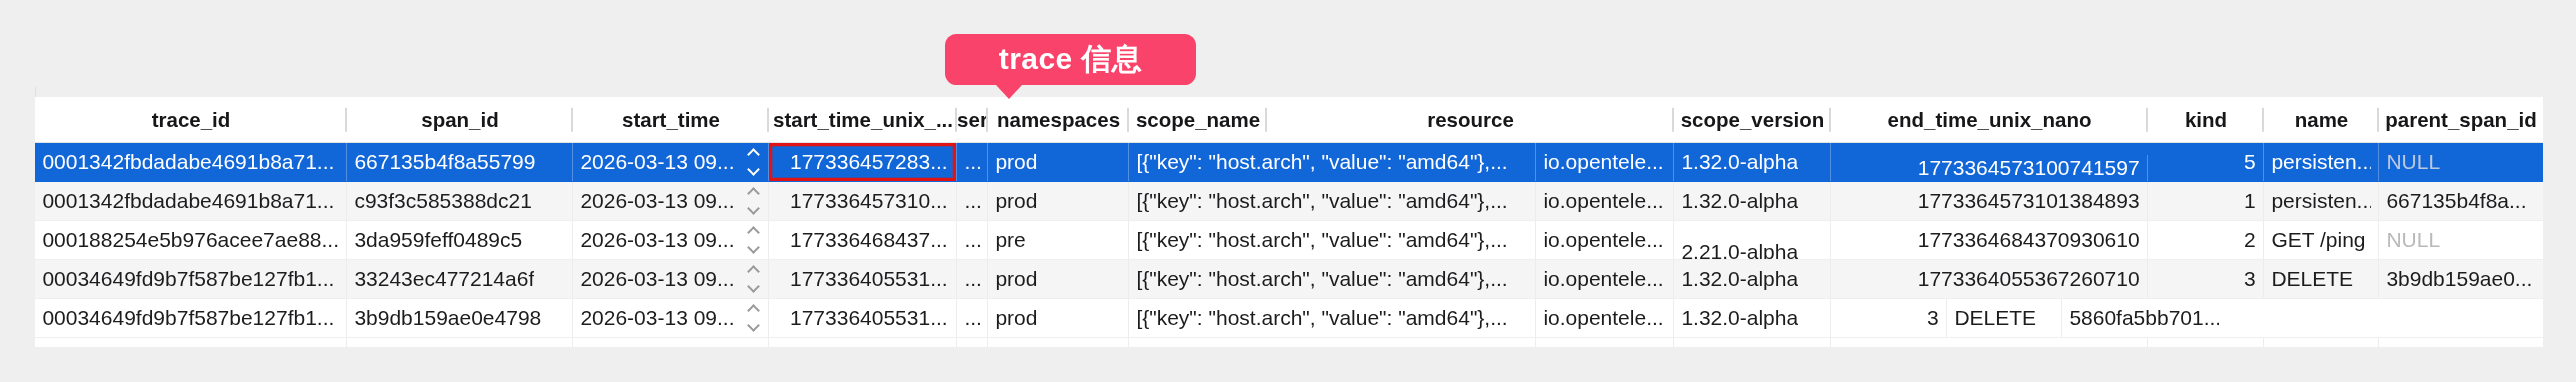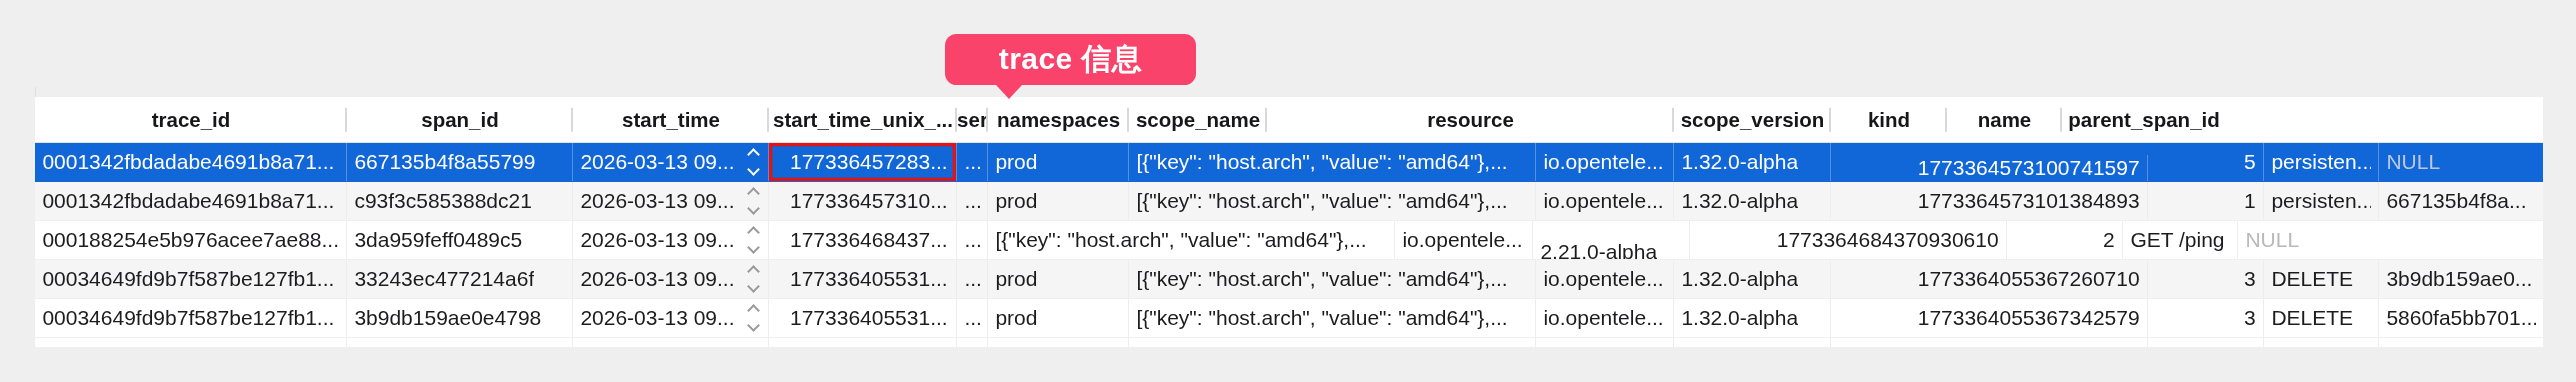--- a/index.html
+++ b/index.html
@@ -85,20 +85,21 @@
         <div class="header-row">
           <div class="hcell sep" style="width: 312px; flex: 0 0 312px;">trace_id</div>
           <div class="hcell sep" style="width: 226px; flex: 0 0 226px;">span_id</div>
           <div class="hcell sep" style="width: 196px; flex: 0 0 196px;">start_time</div>
           <div class="hcell sep" style="width: 188px; flex: 0 0 188px;">start_time_unix_...</div>
           <div class="hcell sep" style="width: 31px; flex: 0 0 31px;">ser</div>
           <div class="hcell sep" style="width: 141px; flex: 0 0 141px;">namespaces</div>
           <div class="hcell sep" style="width: 138px; flex: 0 0 138px;">scope_name</div>
           <div class="hcell sep" style="width: 407px; flex: 0 0 407px;">resource</div>
           <div class="hcell sep" style="width: 157px; flex: 0 0 157px;">scope_version</div>
+          <div class="hcell sep" style="width: 317px; flex: 0 0 317px;">end_time_unix_nano</div>
           <div class="hcell sep" style="width: 116px; flex: 0 0 116px;">kind</div>
           <div class="hcell sep" style="width: 115px; flex: 0 0 115px;">name</div>
           <div class="hcell" style="width: 164px; flex: 0 0 164px;">parent_span_id</div>
         </div>
         <div class="row selected">
           <div class="cell" data-col="trace_id" style="width: 312px; flex: 0 0 312px;">
             <span style="overflow: hidden; white-space: nowrap;">0001342fbdadabe4691b8a71...</span>
           </div>
           <div class="cell" data-col="span_id" style="width: 226px; flex: 0 0 226px;">
             <span style="overflow: hidden; white-space: nowrap;">667135b4f8a55799</span>
@@ -199,20 +200,23 @@
               <i class="chev up"></i>
               <i class="chev down"></i>
             </span>
           </div>
           <div class="cell" data-col="start_time_unix_nano" style="width: 188px; flex: 0 0 188px;">
             <span style="overflow: hidden; white-space: nowrap;">177336468437...</span>
           </div>
           <div class="cell" data-col="se" style="width: 31px; flex: 0 0 31px;">
             <span style="overflow: hidden; white-space: nowrap;">...</span>
           </div>
+          <div class="cell" data-col="namespaces" style="width: 141px; flex: 0 0 141px;">
+            <span style="overflow: hidden; white-space: nowrap;">pre</span>
+          </div>
           <div class="cell" data-col="resource" style="width: 407px; flex: 0 0 407px;">
             <span style="overflow: hidden; white-space: nowrap;">[{"key": "host.arch", "value": "amd64"},...</span>
           </div>
           <div class="cell" data-col="scope_name" style="width: 138px; flex: 0 0 138px;">
             <span style="overflow: hidden; white-space: nowrap;">io.opentele...</span>
           </div>
           <div class="cell" data-col="scope_version" style="width: 157px; flex: 0 0 157px;">
             <span style="overflow: hidden; white-space: nowrap; margin-top: 23px;">2.21.0-alpha</span>
           </div>
           <div class="cell right" data-col="end_time_unix_nano" style="width: 317px; flex: 0 0 317px;">
@@ -297,23 +301,20 @@
             <span style="overflow: hidden; white-space: nowrap;">prod</span>
           </div>
           <div class="cell" data-col="resource" style="width: 407px; flex: 0 0 407px;">
             <span style="overflow: hidden; white-space: nowrap;">[{"key": "host.arch", "value": "amd64"},...</span>
           </div>
           <div class="cell" data-col="scope_name" style="width: 138px; flex: 0 0 138px;">
             <span style="overflow: hidden; white-space: nowrap;">io.opentele...</span>
           </div>
           <div class="cell" data-col="scope_version" style="width: 157px; flex: 0 0 157px;">
             <span style="overflow: hidden; white-space: nowrap;">1.32.0-alpha</span>
-          </div>
-          <div class="cell right" data-col="end_time_unix_nano" style="width: 317px; flex: 0 0 317px;">
-            <span style="overflow: hidden; white-space: nowrap;">1773364055367342579</span>
           </div>
           <div class="cell right" data-col="kind" style="width: 116px; flex: 0 0 116px;">
             <span style="overflow: hidden; white-space: nowrap;">3</span>
           </div>
           <div class="cell" data-col="name" style="width: 115px; flex: 0 0 115px;">
             <span style="overflow: hidden; white-space: nowrap;">DELETE</span>
           </div>
           <div class="cell" data-col="parent_span_id" style="width: 164px; flex: 0 0 164px; justify-content: flex-end;">
             <span style="overflow: hidden; white-space: nowrap;">5860fa5bb701...</span>
           </div>

